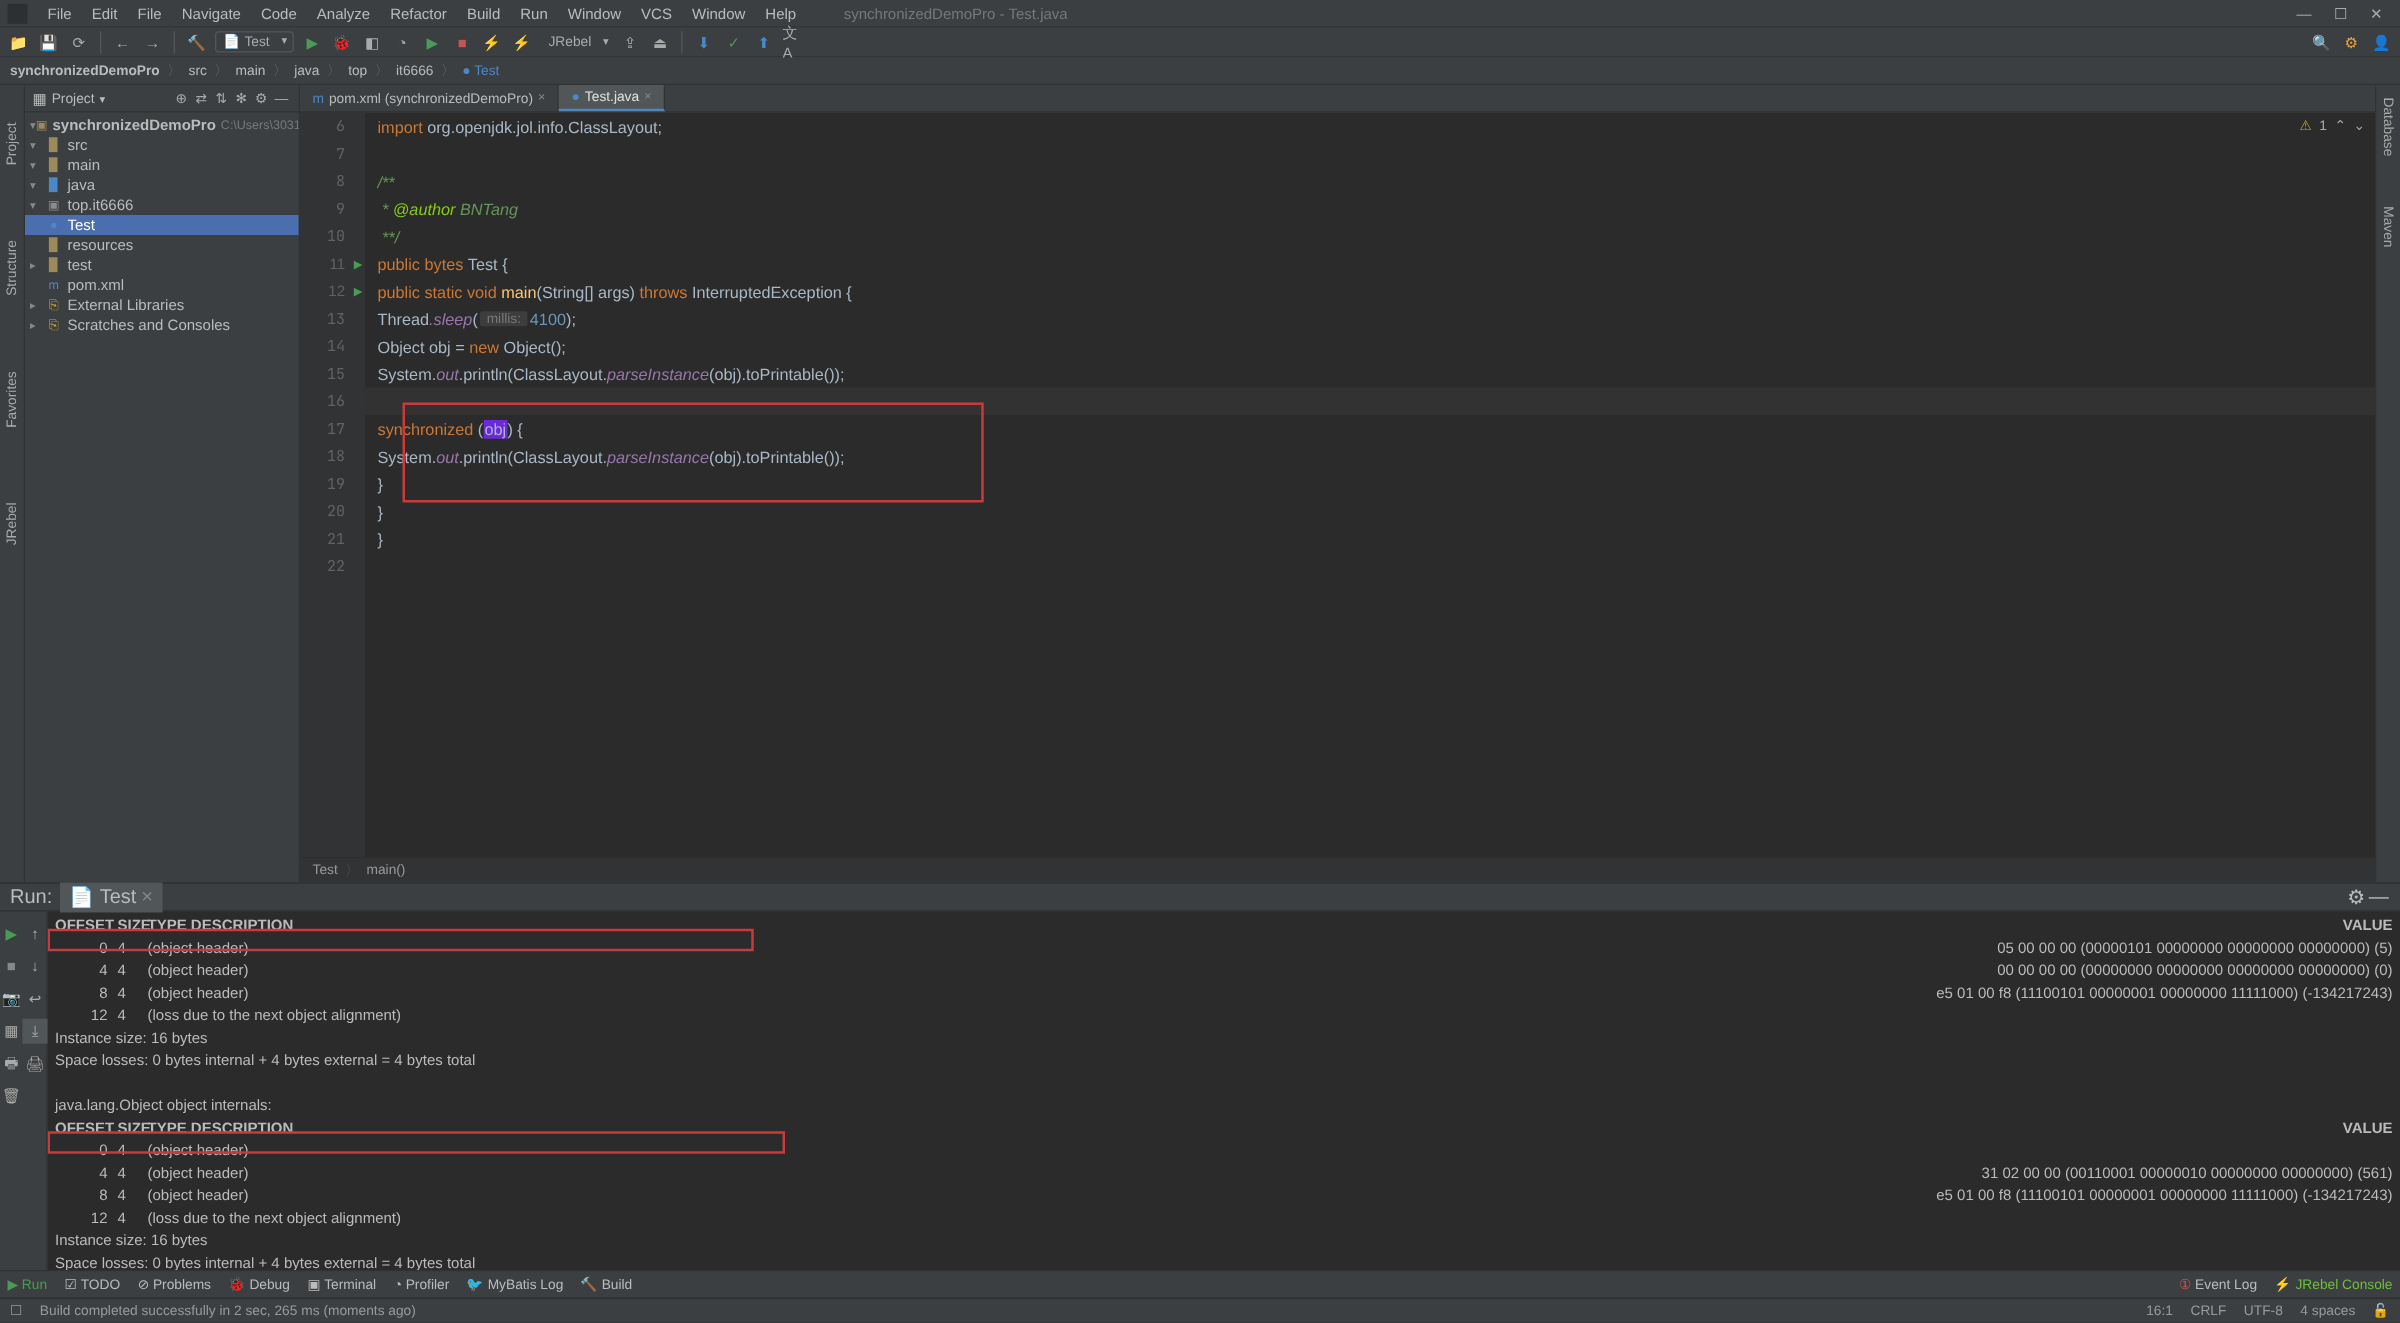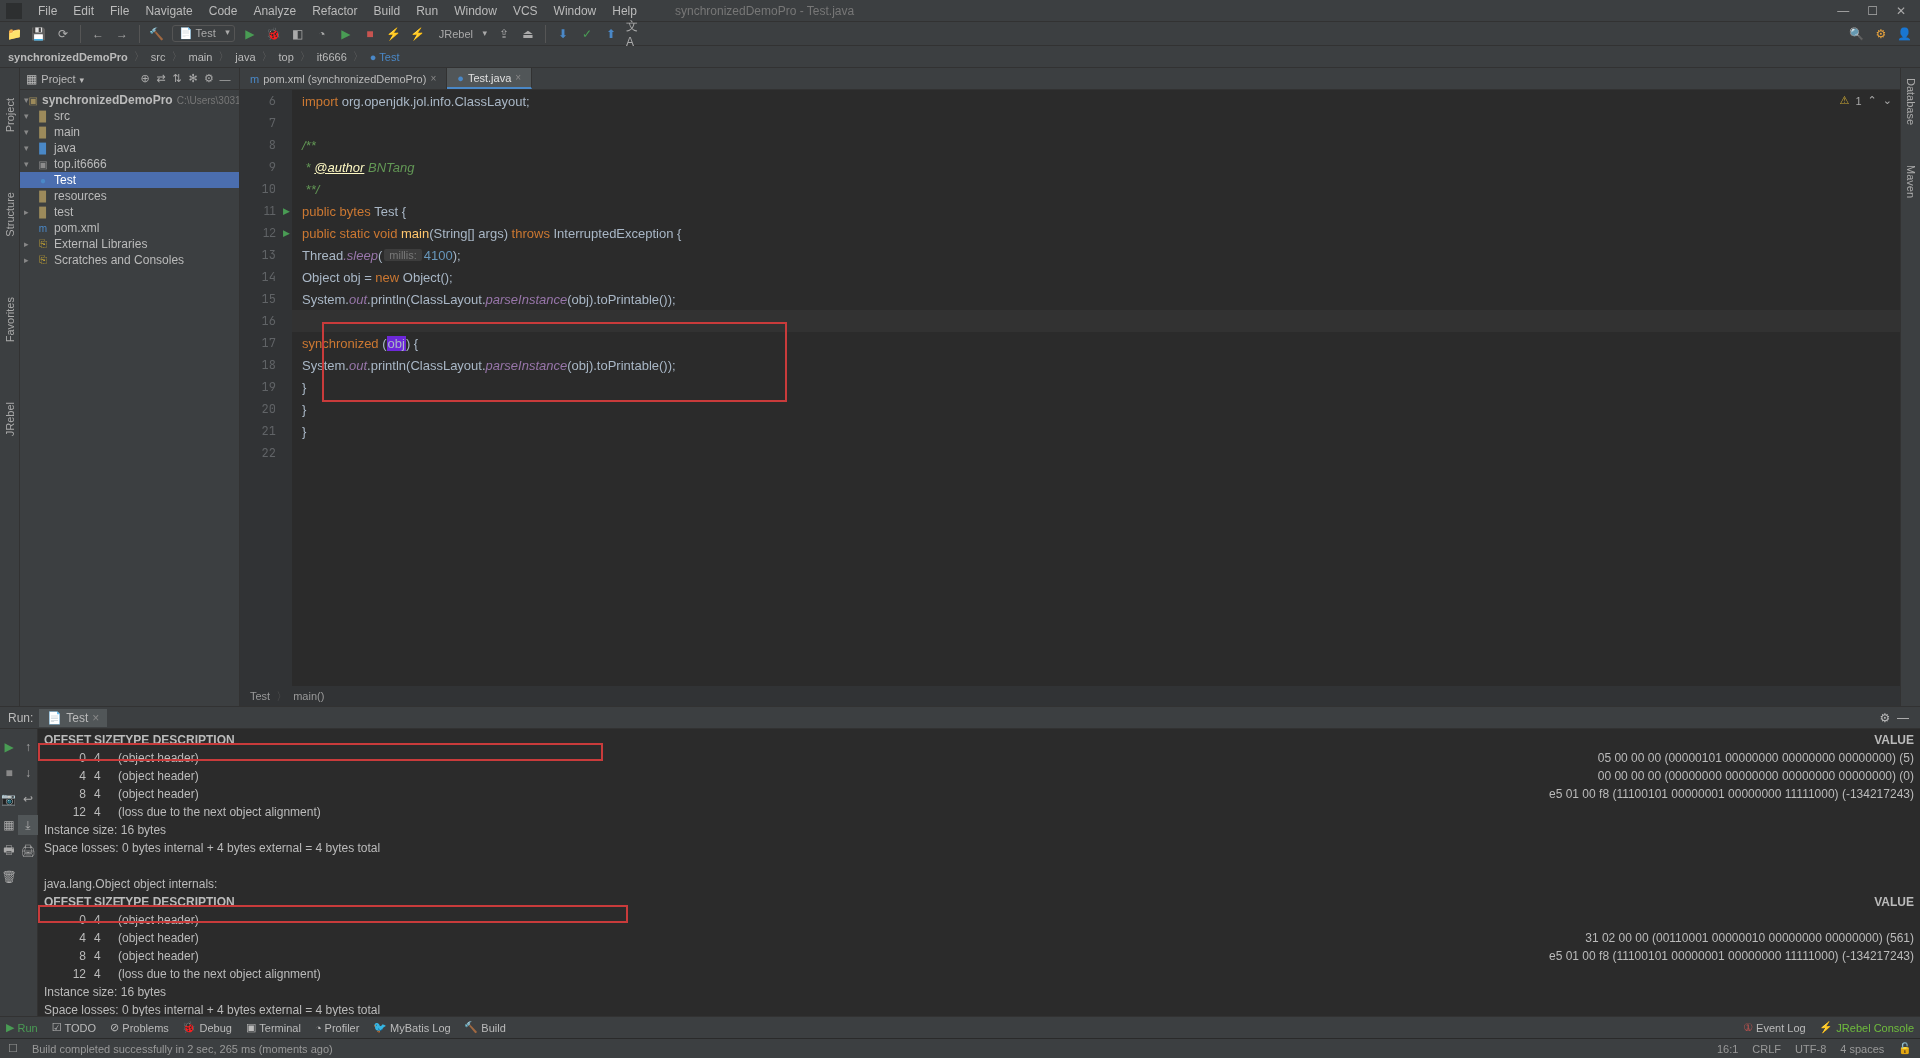--- a/index.html
+++ b/index.html
@@ -43,35 +43,35 @@
 .tab .close { color: #888; font-size: 10px; }
 .editor-body { flex: 1; display: flex; overflow: hidden; position: relative; }
 .gutter { width: 52px; background: #313335; padding-top: 0; }
 .gutter .ln { height: 22px; text-align: right; padding-right: 16px; color: #606366; font-size: 12px; font-family: "JetBrains Mono", Consolas, monospace; display: flex; align-items: center; justify-content: flex-end; position: relative; }
 .gutter .ln .run-gut { position: absolute; right: 2px; color: #499c54; font-size: 9px; }
 .code { flex: 1; font-family: "JetBrains Mono", Consolas, monospace; font-size: 13px; position: relative; padding-top: 0; }
 .code .line { height: 22px; display: flex; align-items: center; white-space: pre; padding-left: 10px; }
 .code .line.current { background: #323232; }
 .pkw { color: #cc7832; }
 .com { color: #629755; font-style: italic; }
-.comtag { color: #fef9c3; font-style: italic; text-decoration: underline; }
+.comtag { color: #84cc16; font-style: italic; }
 .cls { color: #a9b7c6; }
 .mth { color: #ffc66d; }
 .fld { color: #9876aa; font-style: italic; }
 .num { color: #6897bb; }
 .hint { color: #787878; background: #3d3d3d; padding: 0 2px; border-radius: 2px; font-size: 11px; margin: 0 2px; }
 .red-box { position: absolute; border: 2px solid #c93b3b; pointer-events: none; }
 .editor-statusbar { height: 20px; background: #313335; display: flex; align-items: center; padding: 0 10px; font-size: 11px; color: #999; gap: 6px; }
 .editor-statusbar .sep { color: #555; }
 .editor-warnings { position: absolute; top: 4px; right: 8px; display: flex; gap: 6px; align-items: center; color: #aaa; font-size: 11px; }
 .editor-warnings .warn-icon { color: #c9a633; }
 .right-strip { width: 20px; background: #3c3f41; border-left: 1px solid #323232; display: flex; flex-direction: column; align-items: center; padding-top: 10px; gap: 40px; }
 .right-strip .vlabel { writing-mode: vertical-rl; font-size: 11px; color: #aaa; cursor: pointer; }
 .run-panel { height: 310px; background: #2b2b2b; border-top: 1px solid #323232; display: flex; flex-direction: column; }
-.run-header { height: 22px; background: #3c3f41; display: flex; align-items: center; padding: 0 8px; border-bottom: 1px solid #323232; font-size: 12px; }
+.run-header { height: 22px; background: #3c3f41; display: flex; align-items: center; padding: 0 8px; border-bottom: 1px solid #323232; font-size: 16px; }
 .run-header .rh-title { color: #bbb; }
 .run-header .rh-tab { background: #515658; padding: 2px 8px; margin-left: 6px; display: flex; align-items: center; gap: 4px; }
 .run-header .spacer { flex: 1; }
 .run-header .rh-btn { width: 18px; text-align: center; cursor: pointer; }
 .run-body { flex: 1; display: flex; overflow: hidden; }
 .run-sidebar { width: 38px; background: #3c3f41; border-right: 1px solid #323232; display: flex; flex-direction: column; align-items: center; padding-top: 4px; gap: 6px; }
 .run-sidebar .rsbtn { width: 20px; height: 20px; display: flex; align-items: center; justify-content: center; cursor: pointer; color: #aaa; font-size: 12px; }
 .run-sidebar .rsbtn.green { color: #499c54; }
 .run-sidebar-inner { display: flex; }
 .run-sidebar-left { width: 19px; display: flex; flex-direction: column; align-items: center; padding-top: 4px; gap: 6px; }

